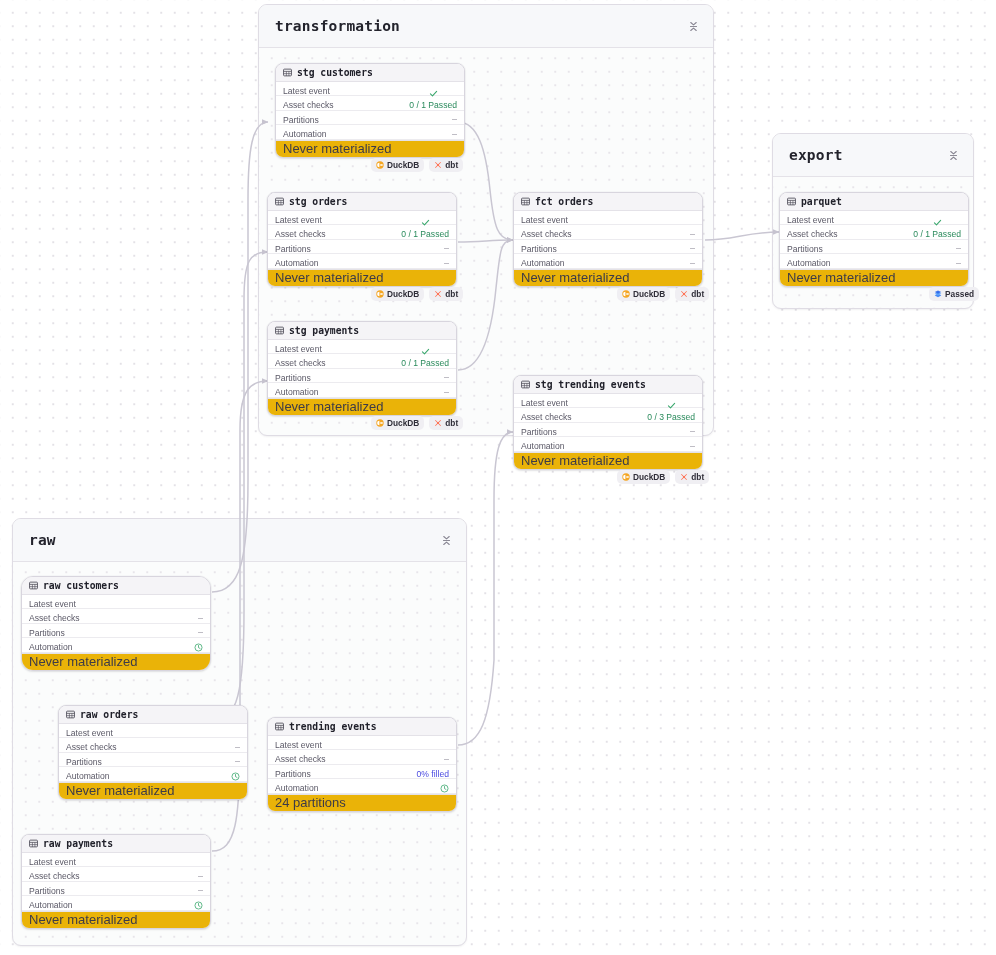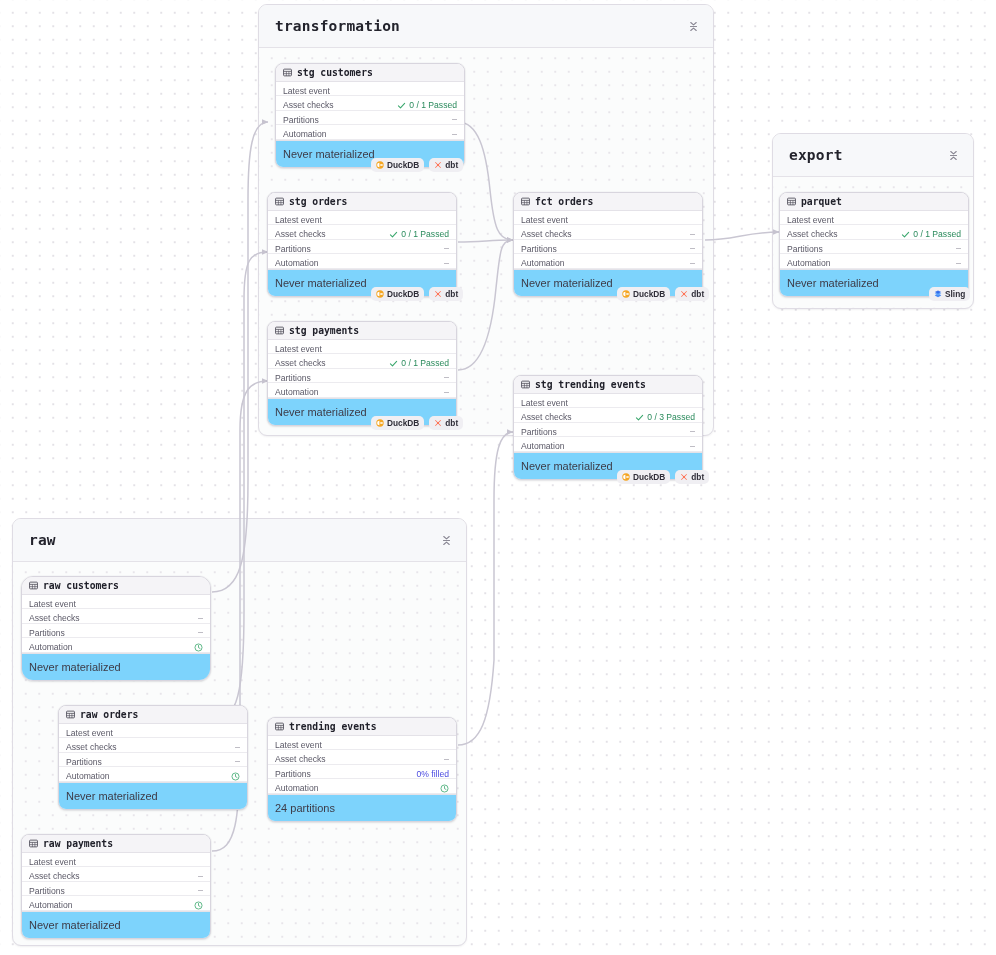--- a/index.html
+++ b/index.html
@@ -94,31 +94,31 @@
     padding: 0 7px;
     height: 14.4px;
     border-bottom: 1px solid #ecebef;
     background: #fff;
     font-size: 8.6px;
     color: #5a5866;
     line-height: 1;
   }
   .node-row:last-child { border-bottom: none; }
   .node-row .rl { white-space: nowrap; }
-  .node-row .rv { display: flex; align-items: center; gap: 3px; white-space: nowrap; }
+  .node-row .rv { display: flex; align-items: center; gap: 3px; white-space: nowrap; flex-direction: column; }
   .dash { color: #9d9aa6; font-size: 9px; }
   .passed { color: #2a8a5c; font-size: 8.6px; }
   .filled { color: #4a4ae0; font-size: 8.6px; }
   .node-footer {
     padding: 0 7px;
-    height: 27px;
+    height: 17px;
     display: flex; align-items: center;
-    background: #7dd3fc;
+    background: #eab308;
     border-top: 1px solid #e4e2e8;
-    font-size: 11px;
+    font-size: 13px;
     color: #3d3b47;
   }
 
   
   .tbl-icon { flex: none; }
   .clock-icon { flex: none; }
 
   
   .tags {
     position: absolute;
@@ -511,21 +511,21 @@
         </div>
         <div class="node-footer">Never materialized</div>
       </div>
       <div class="tags" style="left: 929px; top: 287px;">
         <span class="tag">
           <svg class="glyph" viewBox="0 0 16 16">
             <path d="M1.5 10.8 L8 7.2 L14.5 10.8 L8 14.4 z" fill="#3b82f6" opacity="0.95"></path>
             <path d="M1.5 7.4 L8 3.8 L14.5 7.4 L8 11 z" fill="#60a5fa" opacity="0.95"></path>
             <path d="M1.5 4.2 L8 0.8 L14.5 4.2 L8 7.6 z" fill="#2563eb" opacity="0.9"></path>
           </svg>
-          <span>Sling</span>
+          <span>Passed</span>
         </span>
       </div>
       <div class="node" style="left: 21px; top: 576px; border-radius: 12px;">
         <div class="node-header">
           <svg class="tbl-icon" width="9" height="9" viewBox="0 0 16 16">
             <rect x="1" y="2" width="14" height="12" rx="1.6" fill="none" stroke="#4a4854" stroke-width="1.5"></rect>
             <line x1="1" y1="6" x2="15" y2="6" stroke="#4a4854" stroke-width="1.3"></line>
             <line x1="1" y1="10" x2="15" y2="10" stroke="#4a4854" stroke-width="1.1"></line>
             <line x1="6" y1="6" x2="6" y2="14" stroke="#4a4854" stroke-width="1.1"></line>
             <line x1="10.5" y1="6" x2="10.5" y2="14" stroke="#4a4854" stroke-width="1.1"></line>

